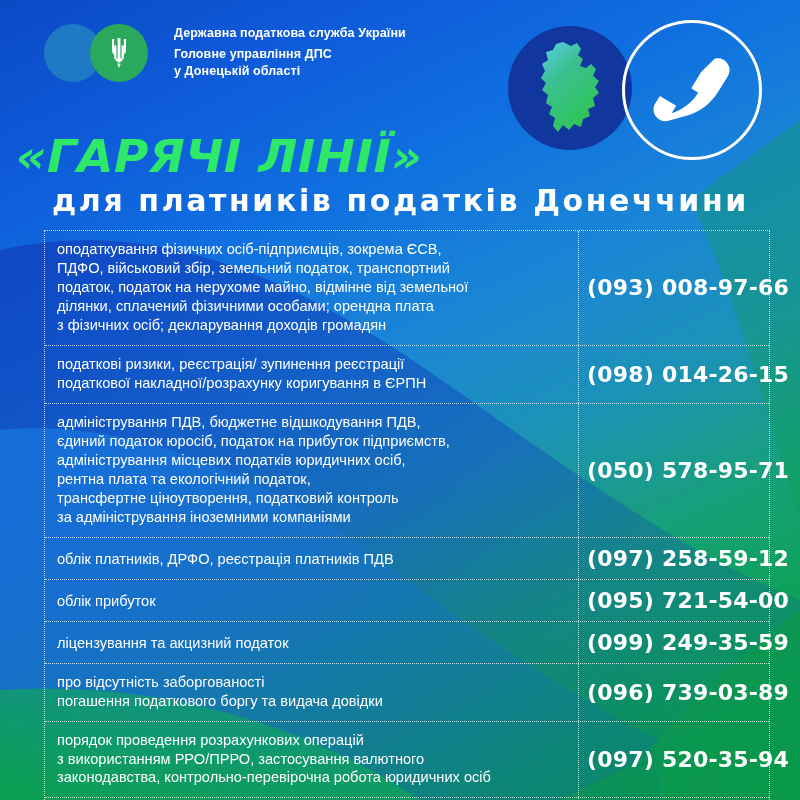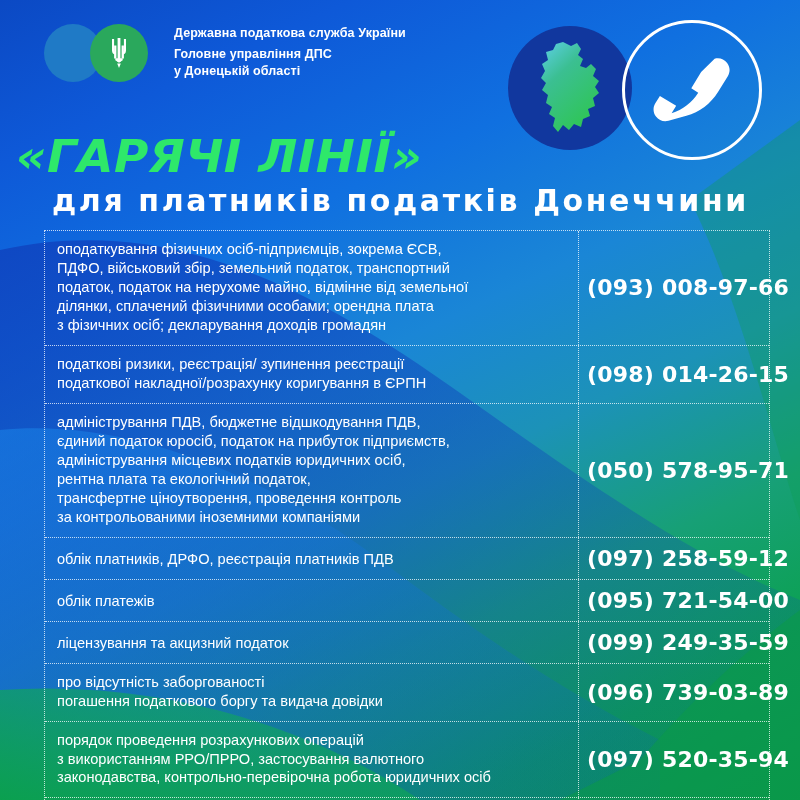--- a/index.html
+++ b/index.html
@@ -293,38 +293,38 @@
         </div>
         <div class="cell-phone">(098)  014-26-15</div>
       </div>
       <div class="row">
         <div class="cell-topic">
           <div>
             <span>адміністрування ПДВ, бюджетне відшкодування ПДВ,</span>
             <span>єдиний податок юросіб, податок на прибуток підприємств,</span>
             <span>адміністрування місцевих податків юридичних осіб,</span>
             <span>рентна плата та екологічний податок,</span>
-            <span>трансфертне ціноутворення, проведення контроль</span>
-            <span>за контрольованими іноземними компаніями</span>
+            <span>трансфертне ціноутворення, податковий контроль</span>
+            <span>за адміністрування іноземними компаніями</span>
           </div>
         </div>
         <div class="cell-phone">(050) 578-95-71</div>
       </div>
       <div class="row">
         <div class="cell-topic">
           <div>
             <span>облік платників, ДРФО, реєстрація платників ПДВ</span>
           </div>
         </div>
         <div class="cell-phone">(097)  258-59-12</div>
       </div>
       <div class="row">
         <div class="cell-topic">
           <div>
-            <span>облік платежів</span>
+            <span>облік прибуток</span>
           </div>
         </div>
         <div class="cell-phone">(095) 721-54-00</div>
       </div>
       <div class="row">
         <div class="cell-topic">
           <div>
             <span>ліцензування та акцизний податок</span>
           </div>
         </div>

